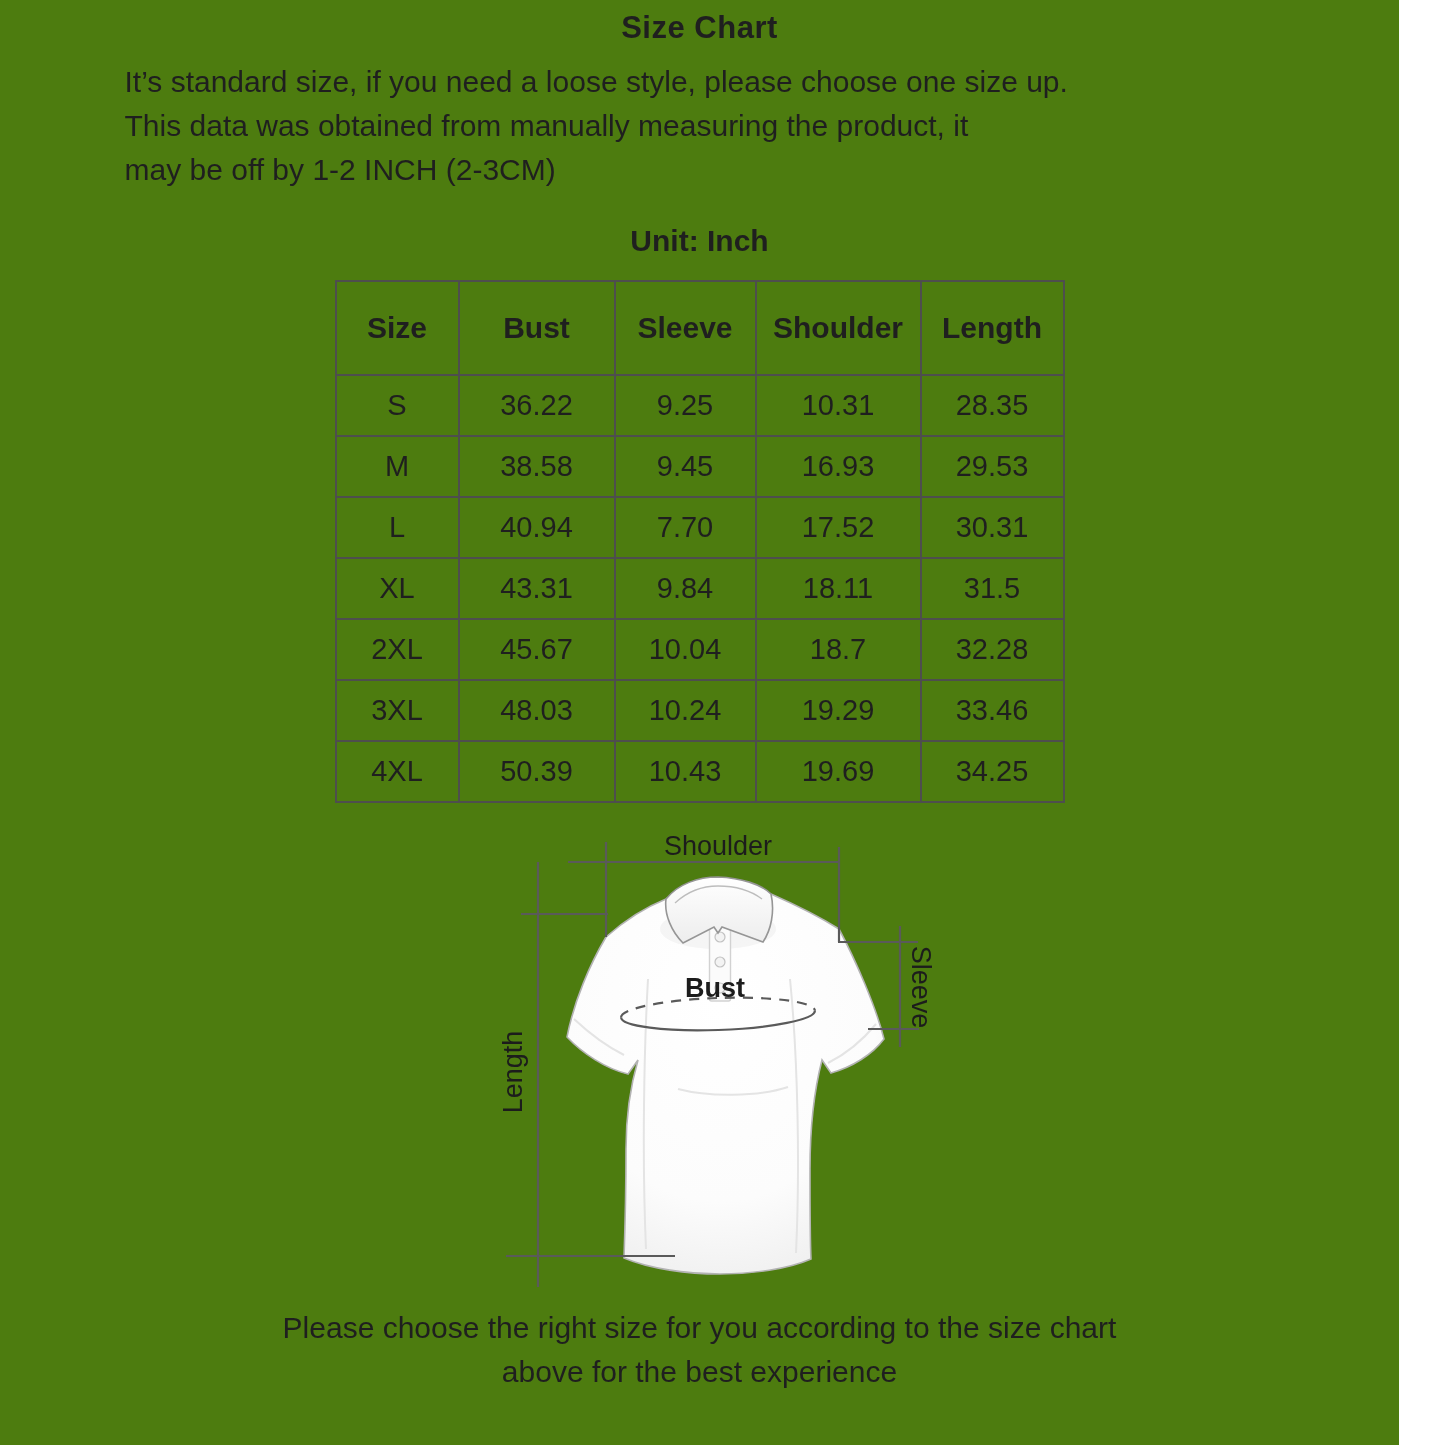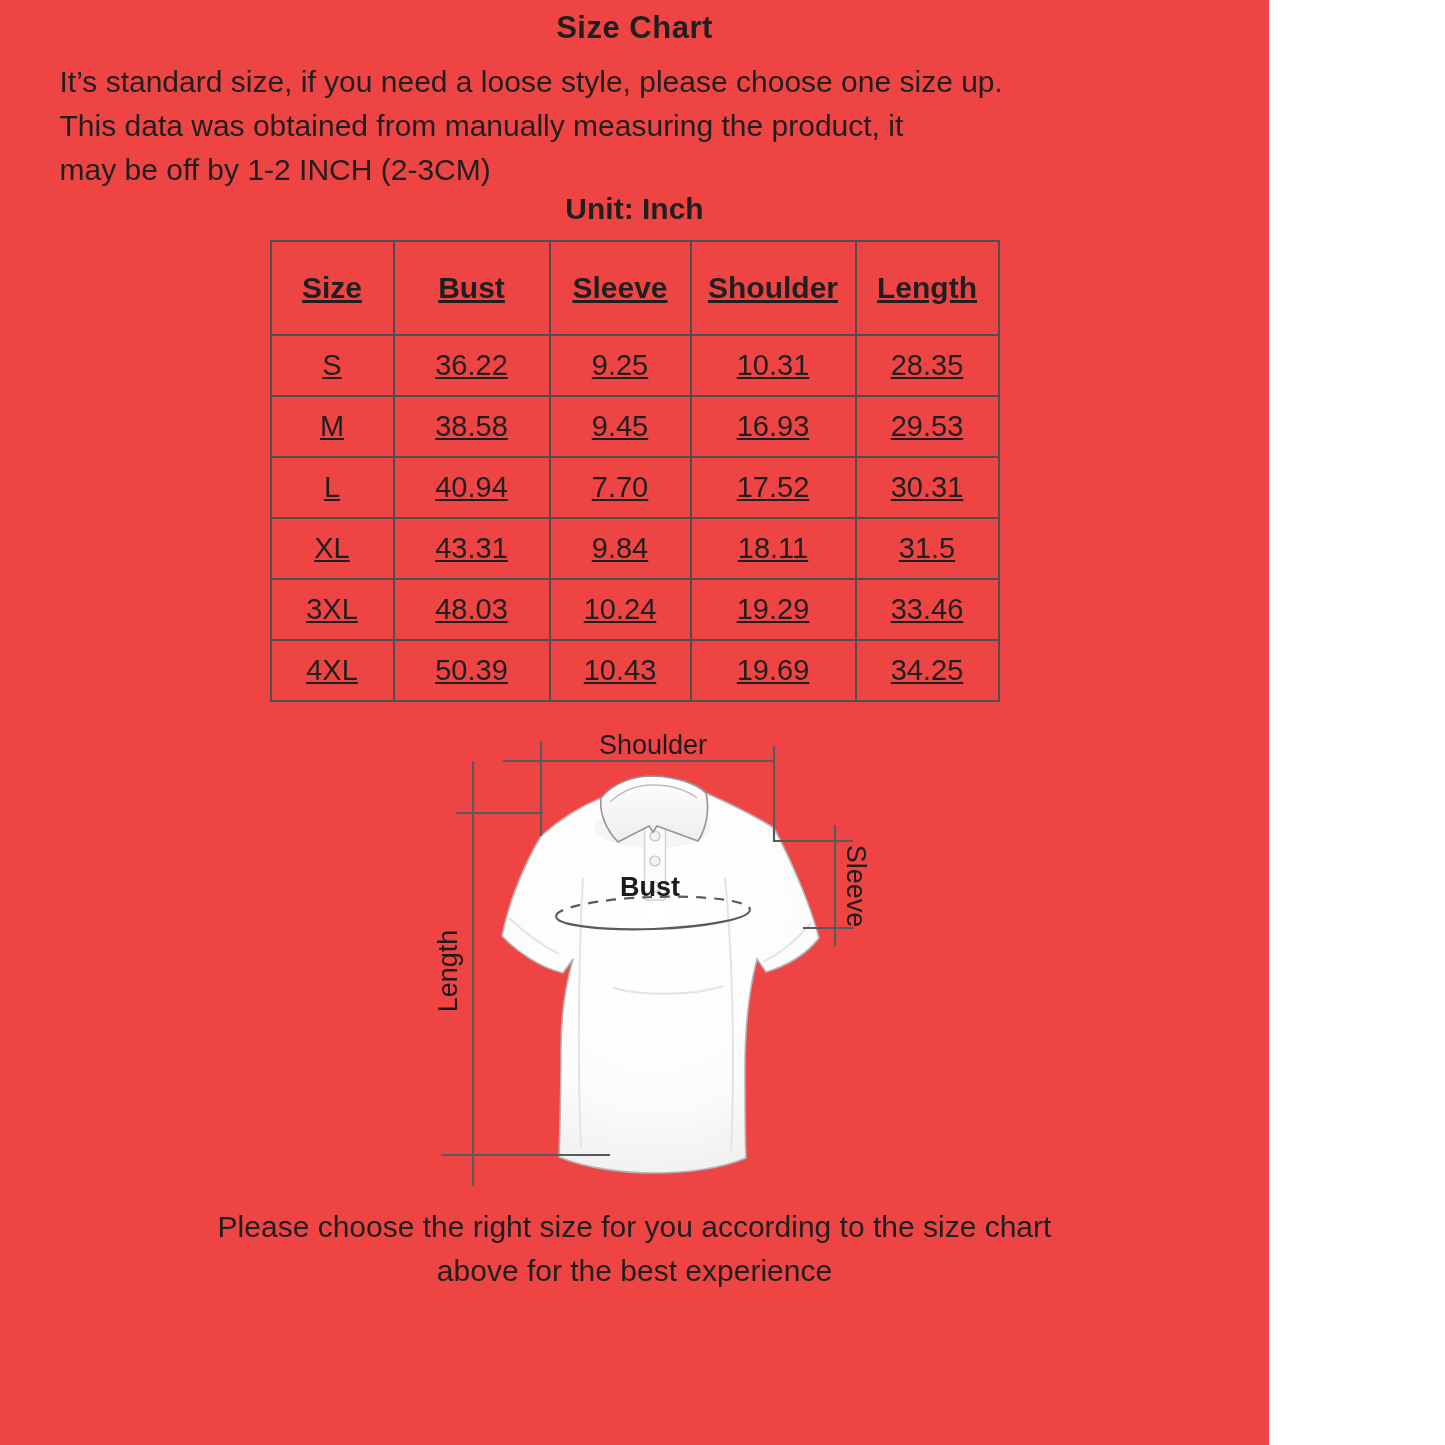--- a/index.html
+++ b/index.html
@@ -2,53 +2,52 @@
 <html><head>
 <meta charset="utf-8">
 <style>
   html, body {
     margin: 0;
     padding: 0;
     background: #ffffff;
   }
   .page {
     position: relative;
-    width: 1269px;
+    width: 1399px;
     height: 1445px;
-    background: #ef4444;
+    background: #4d7c0f;
     overflow: hidden;
     font-family: "Liberation Sans", sans-serif;
     color: #1f1f1f;
   }
   .title {
     padding-top: 10px;
     text-align: center;
     font-size: 31px;
     font-weight: 700;
     letter-spacing: 0.5px;
   }
   .desc {
     margin: 14px auto 0;
     width: 1150px;
     font-size: 30px;
     line-height: 44px;
     white-space: pre-line;
   }
   .unit {
-    margin-top: 0;
+    margin-top: 32px;
     text-align: center;
     font-size: 30px;
     font-weight: 700;
   }
   table.size-table {
-    margin: 14px auto 0;
+    margin: 22px auto 0;
     border-collapse: collapse;
     table-layout: fixed;
     width: 728px;
-    text-decoration: underline;
   }
   table.size-table th,
   table.size-table td {
     border: 2px solid #4e4e4e;
     text-align: center;
     vertical-align: middle;
     padding: 0;
   }
   table.size-table th {
     height: 92px;
@@ -155,20 +154,27 @@
         <td>7.70</td>
         <td>17.52</td>
         <td>30.31</td>
       </tr>
       <tr>
         <td>XL</td>
         <td>43.31</td>
         <td>9.84</td>
         <td>18.11</td>
         <td>31.5</td>
+      </tr>
+      <tr>
+        <td>2XL</td>
+        <td>45.67</td>
+        <td>10.04</td>
+        <td>18.7</td>
+        <td>32.28</td>
       </tr>
       <tr>
         <td>3XL</td>
         <td>48.03</td>
         <td>10.24</td>
         <td>19.29</td>
         <td>33.46</td>
       </tr>
       <tr>
         <td>4XL</td>

